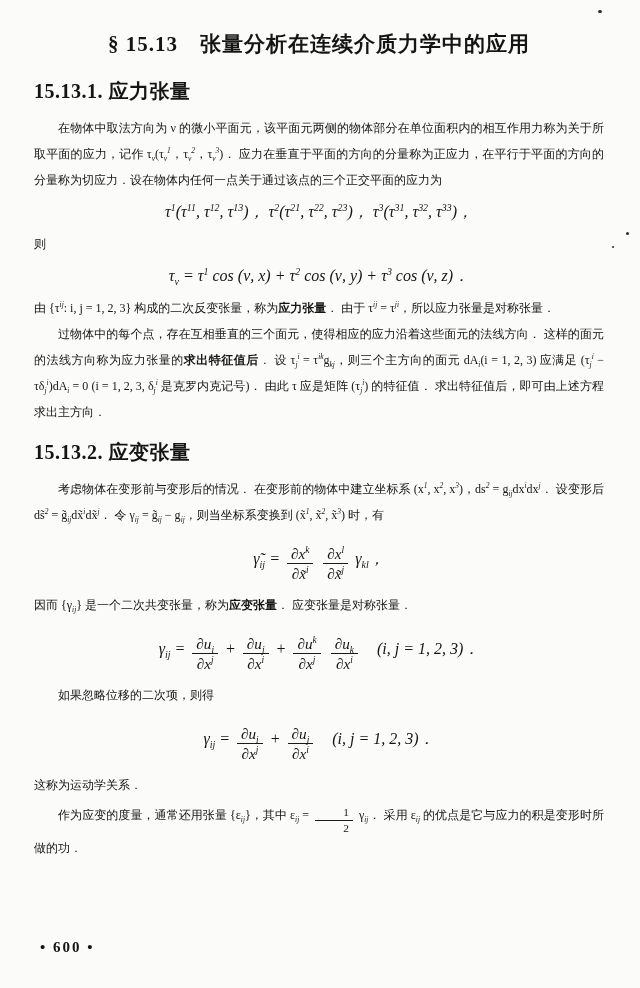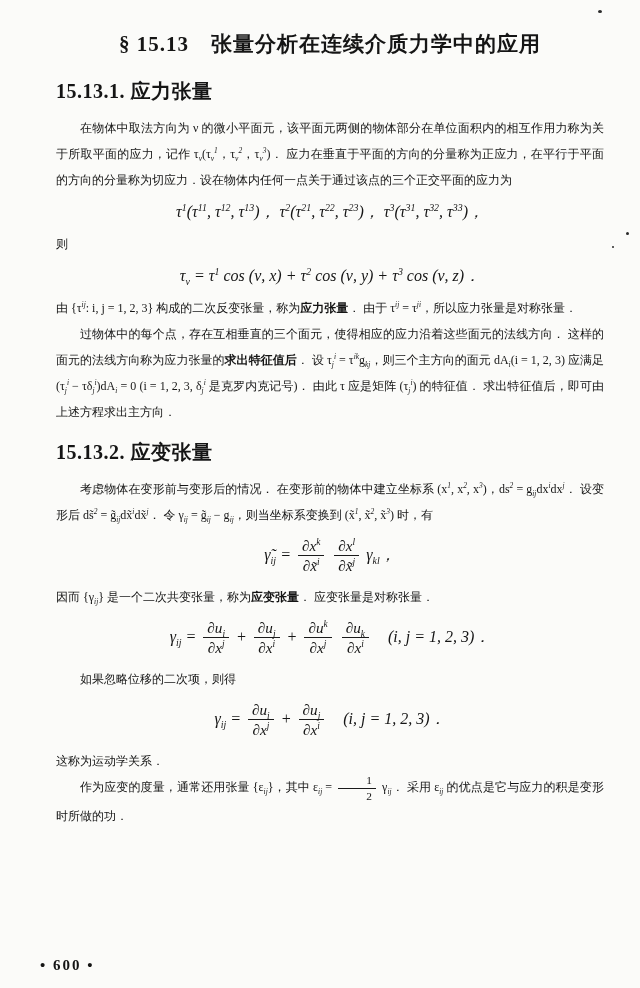--- a/index.html
+++ b/index.html
@@ -5,21 +5,21 @@
   html, body {
     margin: 0; padding: 0;
     width: 640px; height: 988px;
     background: #fbfbf9;
     overflow: hidden;
   }
   .page {
     position: relative;
     width: 640px; height: 988px;
     box-sizing: border-box;
-    padding: 30px 36px 0 56px;
+    padding: 30px 36px 0 34px;
     color: #151515;
     font-family: "Liberation Serif", "DejaVu Serif", serif;
   }
   .chapter-title {
     margin: 0 0 20px 0;
     text-align: center;
     font-size: 21px;
     font-weight: 700;
     letter-spacing: 1px;
   }
@@ -57,25 +57,26 @@
     vertical-align: middle;
     text-align: center;
     margin: 0 3px;
     font-size: 0.95em;
     line-height: 1.15;
   }
   .frac .num {
     display: block;
     border-bottom: 1.3px solid #1a1a1a;
     padding: 0 4px 1px 4px;
+    margin-top: 8px;
   }
   .frac .den { display: block; padding-top: 1px; text-align: center; }
   .page-number {
     position: absolute;
-    left: 40px; bottom: 14px;
+    left: 40px; bottom: 32px;
     font-size: 15px;
     font-weight: 700;
     letter-spacing: 2px;
   }
   .speck {
     position: absolute;
     background: #2a2a2a;
     border-radius: 50%;
   }
   #speck1 { left: 598px; top: 10px;  width: 4px; height: 3px; }

